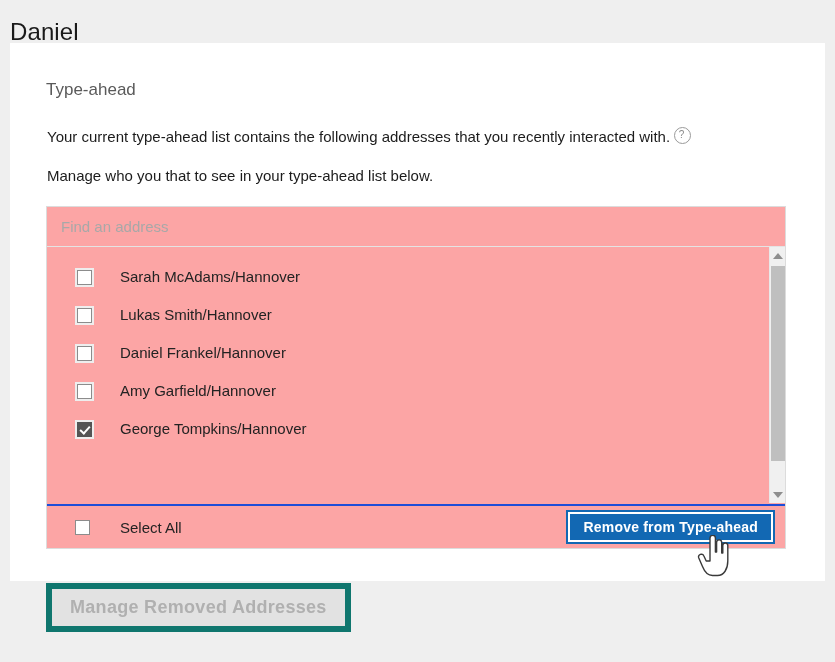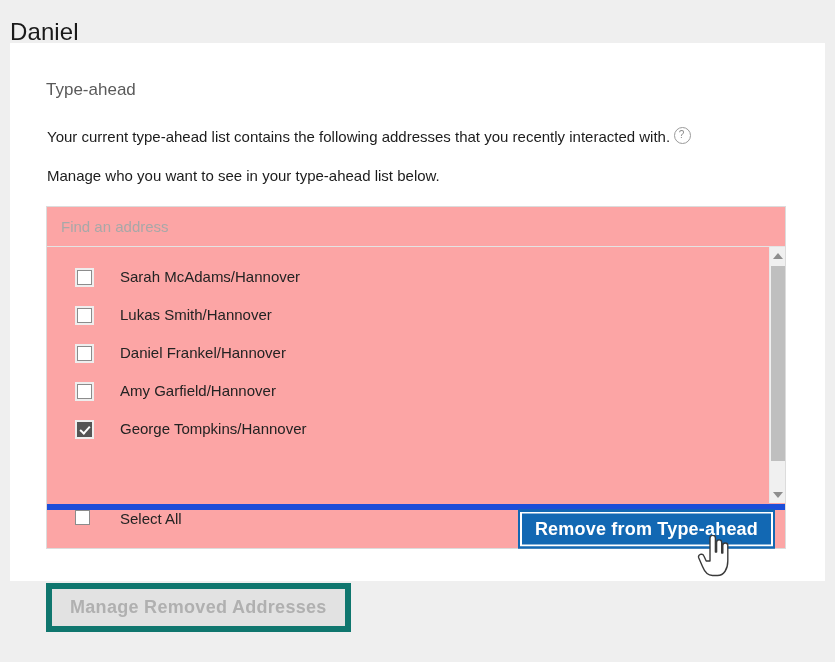--- a/index.html
+++ b/index.html
@@ -200,44 +200,44 @@
     left: 0;
     width: 100%;
   }
 
   
   #select-all-row {
     position: absolute;
     left: 0; right: 0;
     bottom: 0;
     height: 44px;
-    border-top: 6px solid #1d4ed8;
+    border-top: 2px solid #1d4ed8;
     box-sizing: border-box;
     display: flex;
-    align-items: flex-start;
+    align-items: center;
     padding-left: 28px;
   }
   #select-all-label {
     margin-left: 30px;
     font-size: 15px;
     color: #232323;
   }
 
   
   #remove-button {
     position: absolute;
     right: 10px;
     top: 50%;
     transform: translateY(-50%);
     background: #1268b3;
     border: 2px solid #1268b3;
     box-shadow: inset 0 0 0 2px #ffffff;
     color: #ffffff;
     font-family: "Liberation Sans", sans-serif;
-    font-size: 18px;
+    font-size: 14px;
     font-weight: bold;
     padding: 7px 15px;
     cursor: pointer;
     box-sizing: border-box;
     letter-spacing: 0.2px;
   }
 
   
   #manage-removed-button {
     position: absolute;
@@ -271,21 +271,21 @@
 <div id="content-card">
 
   <div id="section-title">Type-ahead</div>
 
   <div class="para" id="para-1">
     <span>Your current type-ahead list contains the following addresses that you recently interacted with.</span><span id="help-icon"><svg width="13" height="13" viewBox="0 0 13 13">
           <text x="6.5" y="10" text-anchor="middle" font-family="Liberation Sans, sans-serif" font-size="10" fill="#8a8a8a">?</text>
         </svg></span>
   </div>
 
-  <div class="para" id="para-2">Manage who you want to see in your type-ahead list below.</div>
+  <div class="para" id="para-2">Manage who you that to see in your type-ahead list below.</div>
 
   <div id="typeahead-box">
 
     <div id="search-row">
       <input id="search-input" type="text" placeholder="Find an address" style="">
     </div>
 
     <div id="list-area">
       <div id="list-rows">
           <div class="list-item">

